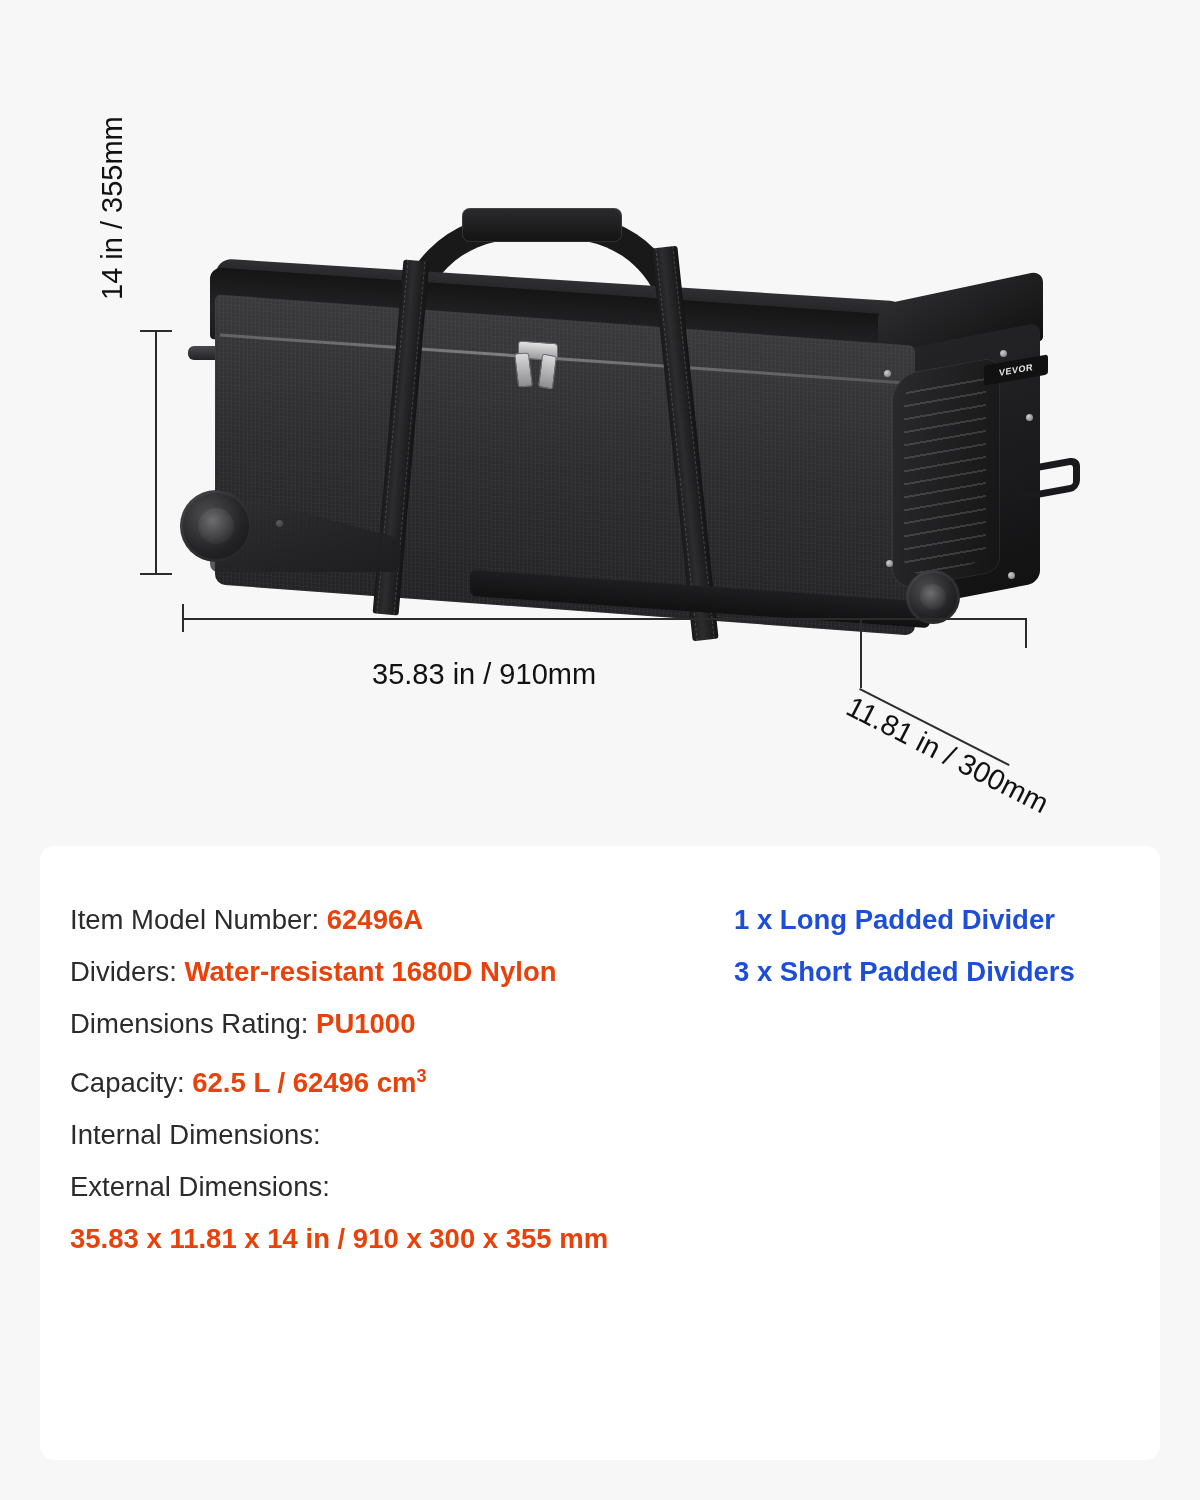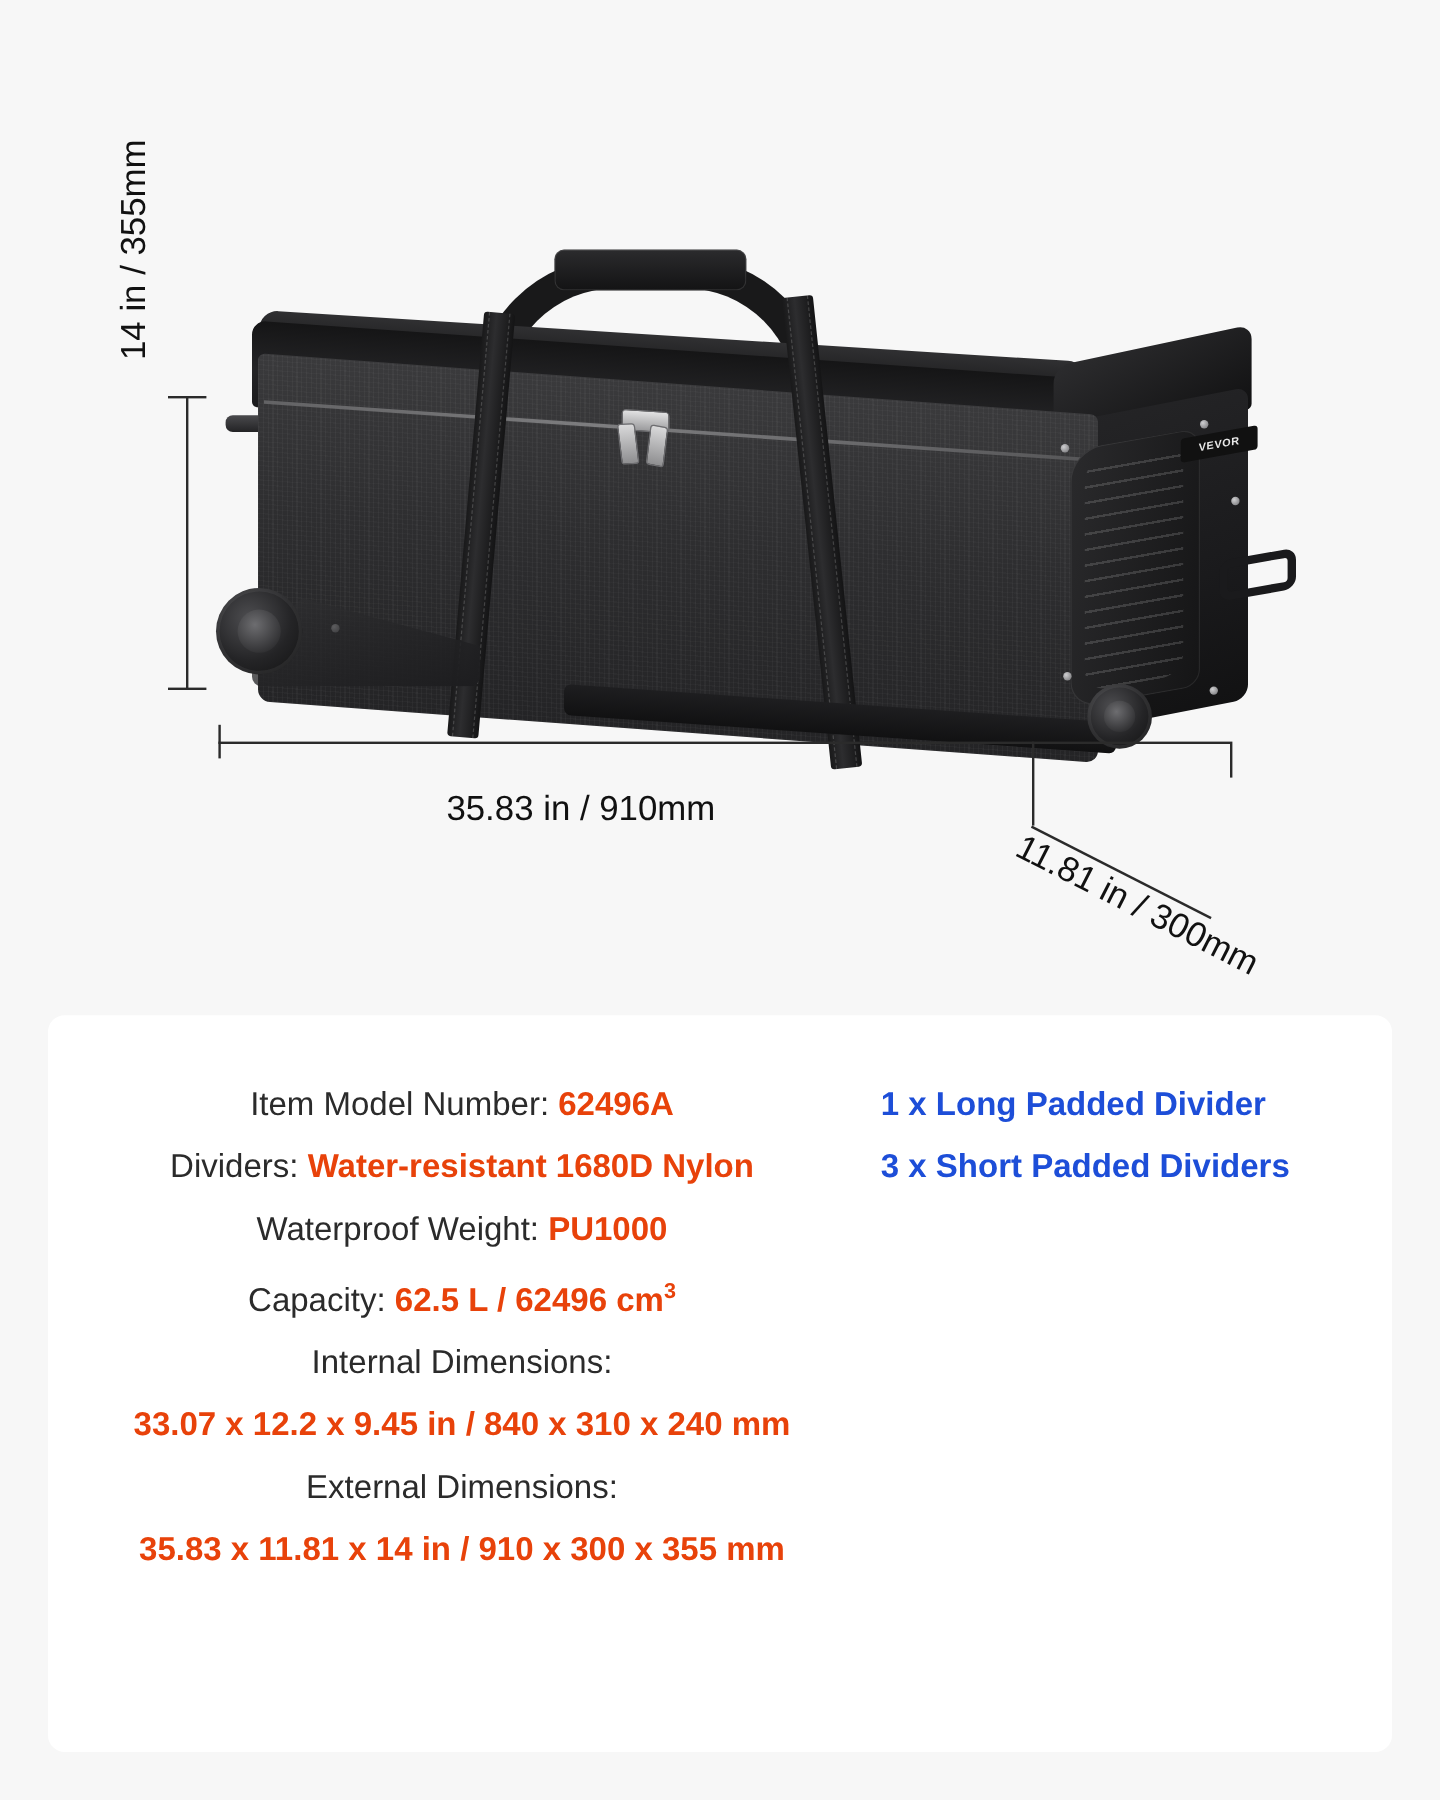--- a/index.html
+++ b/index.html
@@ -292,21 +292,21 @@
     width: 1120px;
     height: 614px;
     background: #ffffff;
     border-radius: 14px;
   }
   .spec-inner {
     position: absolute;
     left: 30px; right: 30px; top: 48px;
     display: flex;
   }
-  .spec-left { width: 630px; text-align: center; }
+  .spec-left { width: 630px; }
   .spec-right { width: 430px; padding-top: 0px; }
 
   .spec-line {
     font-size: 27.5px;
     line-height: 52px;
     color: #2b2b2b;
     white-space: nowrap;
   }
   .spec-val {
     color: #e8420a;
@@ -415,31 +415,30 @@
       <div class="spec-left">
         <div class="spec-line">
           <span>Item Model Number:</span>
           <span class="spec-val">62496A</span>
         </div>
         <div class="spec-line">
           <span>Dividers:</span>
           <span class="spec-val">Water-resistant 1680D Nylon</span>
         </div>
         <div class="spec-line">
-          <span>Waterproof Weight:</span>
+          <span>Dimensions Rating:</span>
           <span class="spec-val">PU1000</span>
         </div>
         <div class="spec-line">
           <span>Capacity:</span>
           <span class="spec-val">62.5 L / 62496 cm</span><sup class="cm3 spec-val">3</sup>
         </div>
         <div class="spec-line">
           <span>Internal Dimensions:</span>
         </div>
-        <div class="spec-val-block">33.07 x 12.2 x 9.45 in / 840 x 310 x 240 mm</div>
         <div class="spec-line">
           <span>External Dimensions:</span>
         </div>
         <div class="spec-val-block">35.83 x 11.81 x 14 in / 910 x 300 x 355 mm</div>
       </div>
 
       <div class="spec-right">
         <div class="acc-item">1 x Long Padded Divider</div>
         <div class="acc-item">3 x Short Padded Dividers</div>
       </div>

